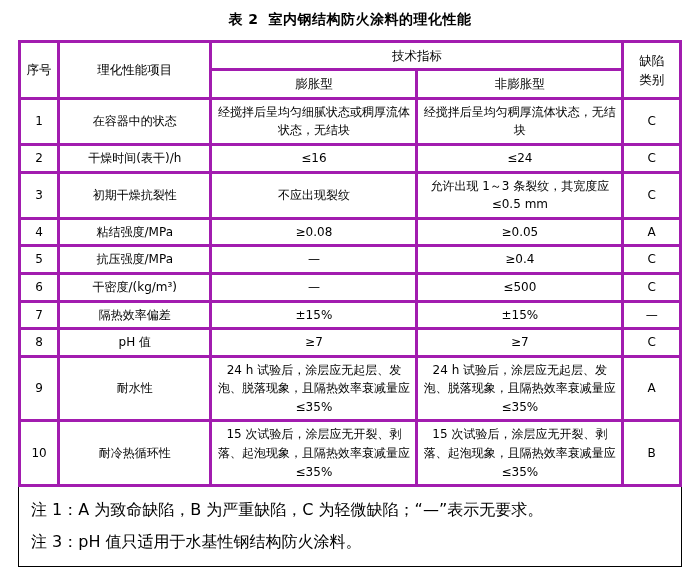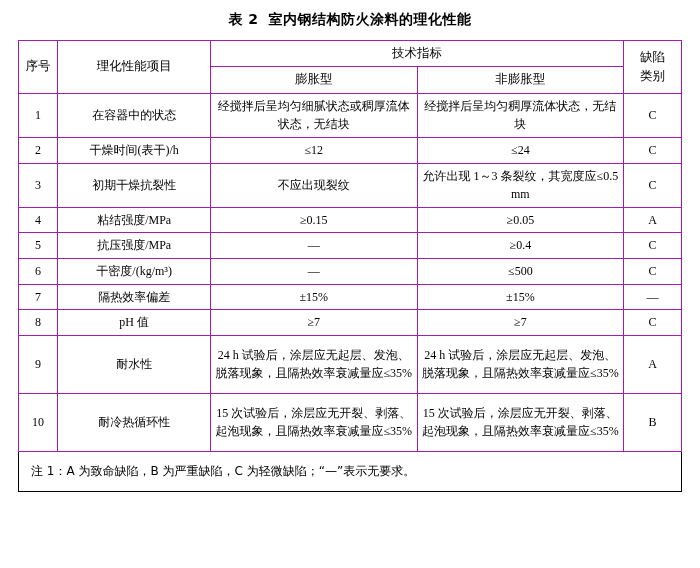--- a/index.html
+++ b/index.html
@@ -33,28 +33,27 @@
     margin-right: 10px;
     margin-top: 14px;
   }
   table.main {
     border-collapse: collapse;
     width: 664px;
     margin: 0 auto;
     table-layout: fixed;
   }
   table.main td, table.main th {
-    border: 1px solid #a21caf;
+    border: 3px solid #a21caf;
     font-weight: normal;
     font-size: 12px;
     padding: 3px 4px;
     vertical-align: middle;
     text-align: center;
     line-height: 1.55;
-    font-family: Liberation Serif, serif;
   }
   table.main th {
     font-size: 12.5px;
   }
   .col-no { width: 38px; }
   .col-item { width: 148px; }
   .col-a { width: 200px; }
   .col-b { width: 200px; }
   .col-def { width: 56px; }
 
@@ -68,21 +67,21 @@
     padding-right: 10px;
     margin-top: 24px;
   }
   .notes {
     width: 664px;
     margin: 0 auto;
     border: 1px solid #000000;
     border-top: none;
     box-sizing: border-box;
     padding: 7px 12px 8px 12px;
-    font-size: 12px;
+    font-size: 16px;
     line-height: 2.0;
   }
   .notes div {
     white-space: nowrap;
   }
   .tall { height: 44px; }
   .tall2 { height: 58px; }
   .row-h { height: 25px; }
 </style>
 </head>
@@ -121,35 +120,35 @@
       <tr class="tall">
         <td>1</td>
         <td class="item-cell">在容器中的状态</td>
         <td class="cell-just">经搅拌后呈均匀细腻状态或稠厚流体状态，无结块</td>
         <td class="cell-just">经搅拌后呈均匀稠厚流体状态，无结块</td>
         <td>C</td>
       </tr>
       <tr class="row-h">
         <td>2</td>
         <td class="item-cell">干燥时间(表干)/h</td>
-        <td>≤12</td>
+        <td>≤16</td>
         <td>≤24</td>
         <td>C</td>
       </tr>
       <tr class="tall">
         <td>3</td>
         <td class="item-cell">初期干燥抗裂性</td>
         <td>不应出现裂纹</td>
         <td class="cell-just">允许出现 1～3 条裂纹，其宽度应≤0.5 mm</td>
         <td>C</td>
       </tr>
       <tr class="row-h">
         <td>4</td>
         <td class="item-cell">粘结强度/MPa</td>
-        <td>≥0.15</td>
+        <td>≥0.08</td>
         <td>≥0.05</td>
         <td>A</td>
       </tr>
       <tr class="row-h">
         <td>5</td>
         <td class="item-cell">抗压强度/MPa</td>
         <td>—</td>
         <td>≥0.4</td>
         <td>C</td>
       </tr>
@@ -186,15 +185,16 @@
         <td class="item-cell">耐冷热循环性</td>
         <td class="cell-just">15 次试验后，涂层应无开裂、剥落、起泡现象，且隔热效率衰减量应≤35%</td>
         <td class="cell-just">15 次试验后，涂层应无开裂、剥落、起泡现象，且隔热效率衰减量应≤35%</td>
         <td>B</td>
       </tr>
     </tbody>
   </table>
 
   <div class="notes">
     <div>注 1：A 为致命缺陷，B 为严重缺陷，C 为轻微缺陷；“—”表示无要求。</div>
+    <div>注 3：pH 值只适用于水基性钢结构防火涂料。</div>
   </div>
 
 </div>
 
 </body></html>

